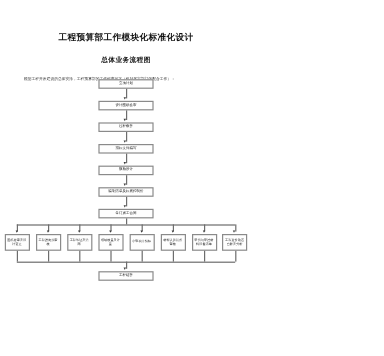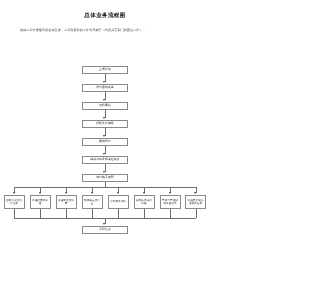--- a/index.html
+++ b/index.html
@@ -100,20 +100,21 @@
     border-left:1.6px solid transparent;
     border-right:1.6px solid transparent;
     border-top:2.2px solid #3a3a3a;
   }
 </style>
 </head>
 <body>
 
 <div class="page">
 
+  <h1 class="doc-title">工程预算部工作模块化标准化设计</h1>
 
   <h2 class="doc-subtitle">总体业务流程图</h2>
 
   <p class="intro">根据工程开发建设的总体安排，工程预算部的工作程序如下（包括其它部门的配合工作）：</p>
 
   <div class="flow">
 
     <div class="node chain" style="top:4px;">立项计划</div>
     <div class="vline" style="left:104.7px;top:12px;height:8px;"></div>
     <div class="arrow" style="left:103.4px;top:19px;"></div>

